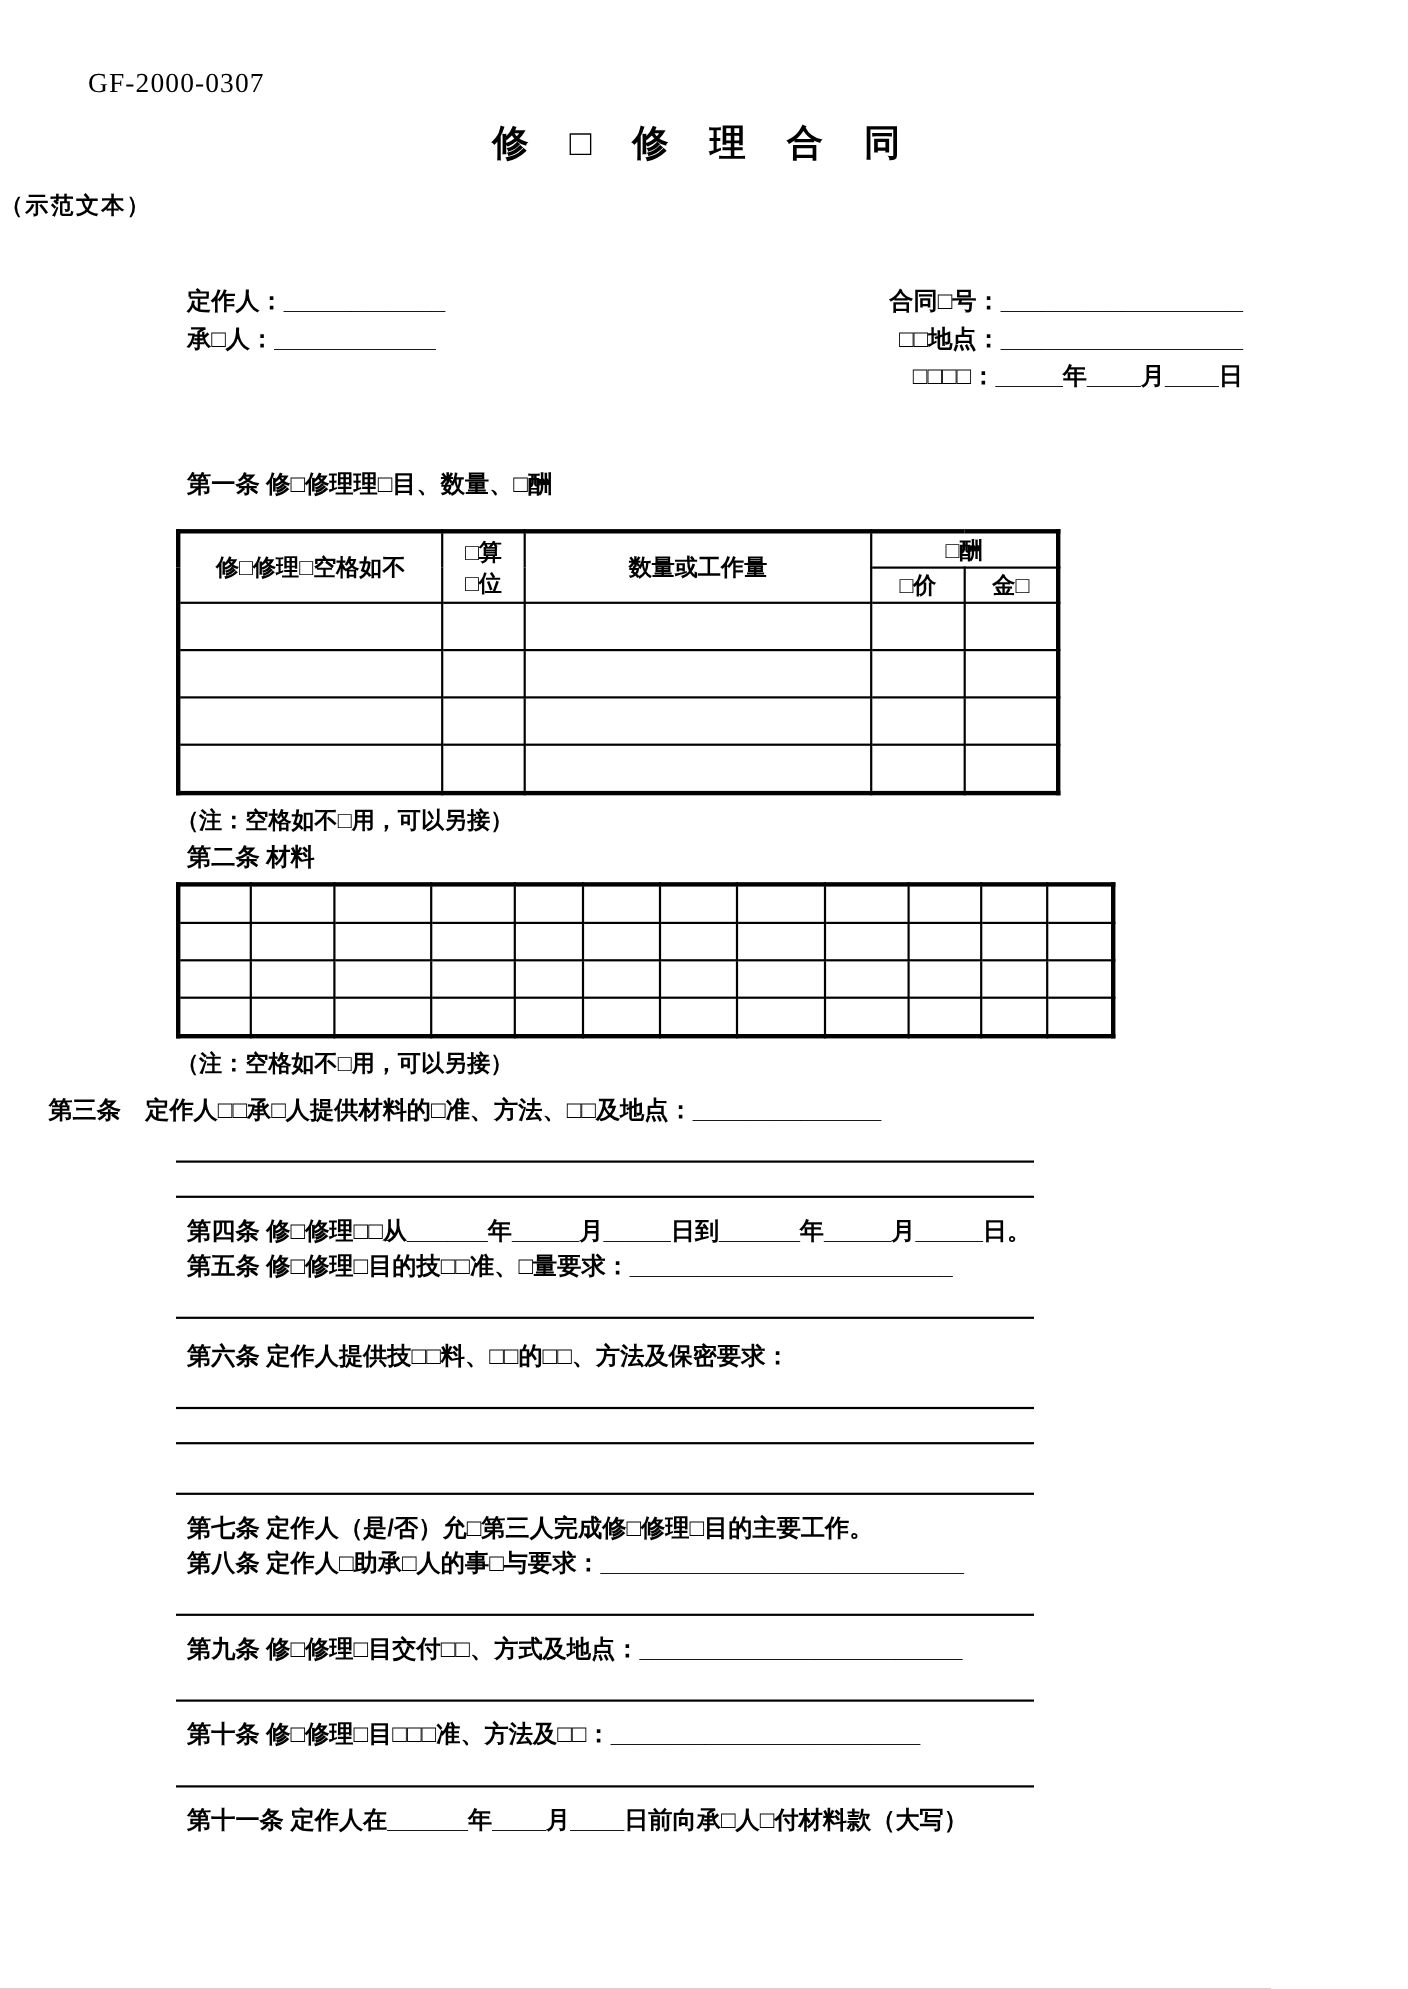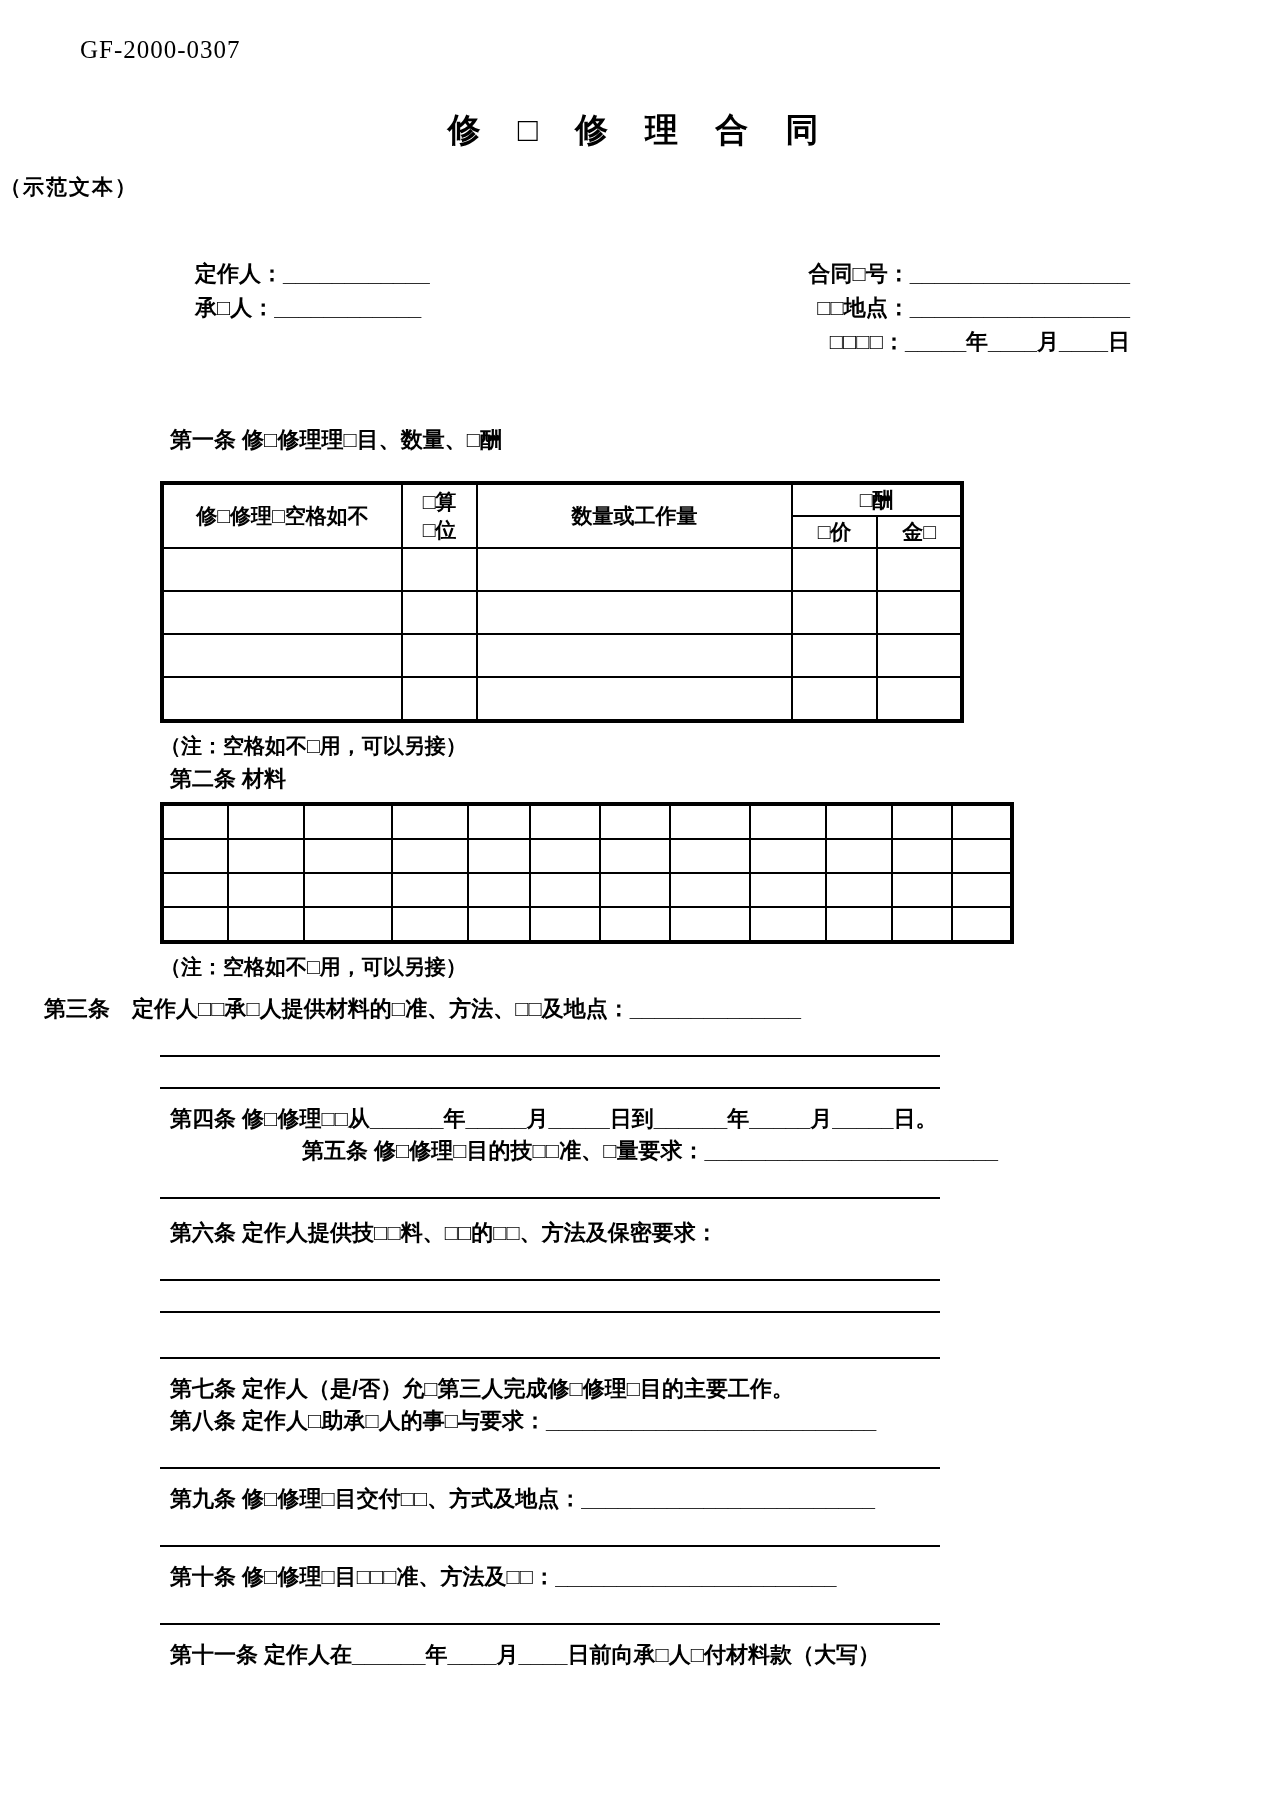--- a/index.html
+++ b/index.html
@@ -6,21 +6,21 @@
   .page{
     position:relative;
     width:1280px;height:1808px;
     background:#ffffff;
     margin:0 auto;
     font-family:"Liberation Sans","DejaVu Sans",sans-serif;
     color:#000;
     overflow:hidden;
   }
   .doc-code{
-    position:absolute;left:80px;top:36px;
+    position:absolute;left:80px;top:63px;
     font-family:"Liberation Serif","DejaVu Serif",serif;
     font-size:25px;font-weight:normal;letter-spacing:1px;
   }
   .content{padding-top:108px;}
   .title{
     text-align:center;
     font-size:33px;font-weight:bold;
     letter-spacing:14px;
   }
   .subtitle{
@@ -29,21 +29,21 @@
     margin-top:20px;letter-spacing:2px;
   }
   .parties{
     display:flex;
     margin:56px 150px 0 170px;
     font-size:22px;font-weight:bold;
     line-height:34px;
   }
   .p-left{width:420px;}
   .p-right{margin-left:auto;text-align:right;}
-  .p-line{white-space:nowrap;margin-left:25px;}
+  .p-line{white-space:nowrap;}
   .h-article{
     margin:66px 0 0 170px;
     font-size:22px;font-weight:bold;
   }
   table{
     border-collapse:collapse;
     margin-left:160px;
     table-layout:fixed;
   }
   .t1{width:800px;margin-top:26px;border:4px solid #000;}
@@ -235,21 +235,21 @@
     </tbody>
       </table>
 
     <div class="note">（注：空格如不□用，可以另接）</div>
 
     <div class="para blankline" style="margin-top:12px;margin-left:44px;">第三条　定作人□□承□人提供材料的□准、方法、□□及地点：______________</div>
     <div class="rule"></div>
     <div class="rule"></div>
 
     <div class="para blankline">第四条 修□修理□□从______年_____月_____日到______年_____月_____日。</div>
-    <div class="para blankline" style="margin-top:0;text-align:center;">第五条 修□修理□目的技□□准、□量要求：________________________</div>
+    <div class="para blankline" style="margin-top:0;">第五条 修□修理□目的技□□准、□量要求：________________________</div>
     <div class="rule"></div>
 
     <div class="para" style="margin-top:18px;">第六条 定作人提供技□□料、□□的□□、方法及保密要求：</div>
     <div class="rule"></div>
     <div class="rule"></div>
     <div class="rule gap"></div>
 
     <div class="para">第七条 定作人（是/否）允□第三人完成修□修理□目的主要工作。</div>
     <div class="para blankline" style="margin-top:0;">第八条 定作人□助承□人的事□与要求：___________________________</div>
     <div class="rule"></div>

